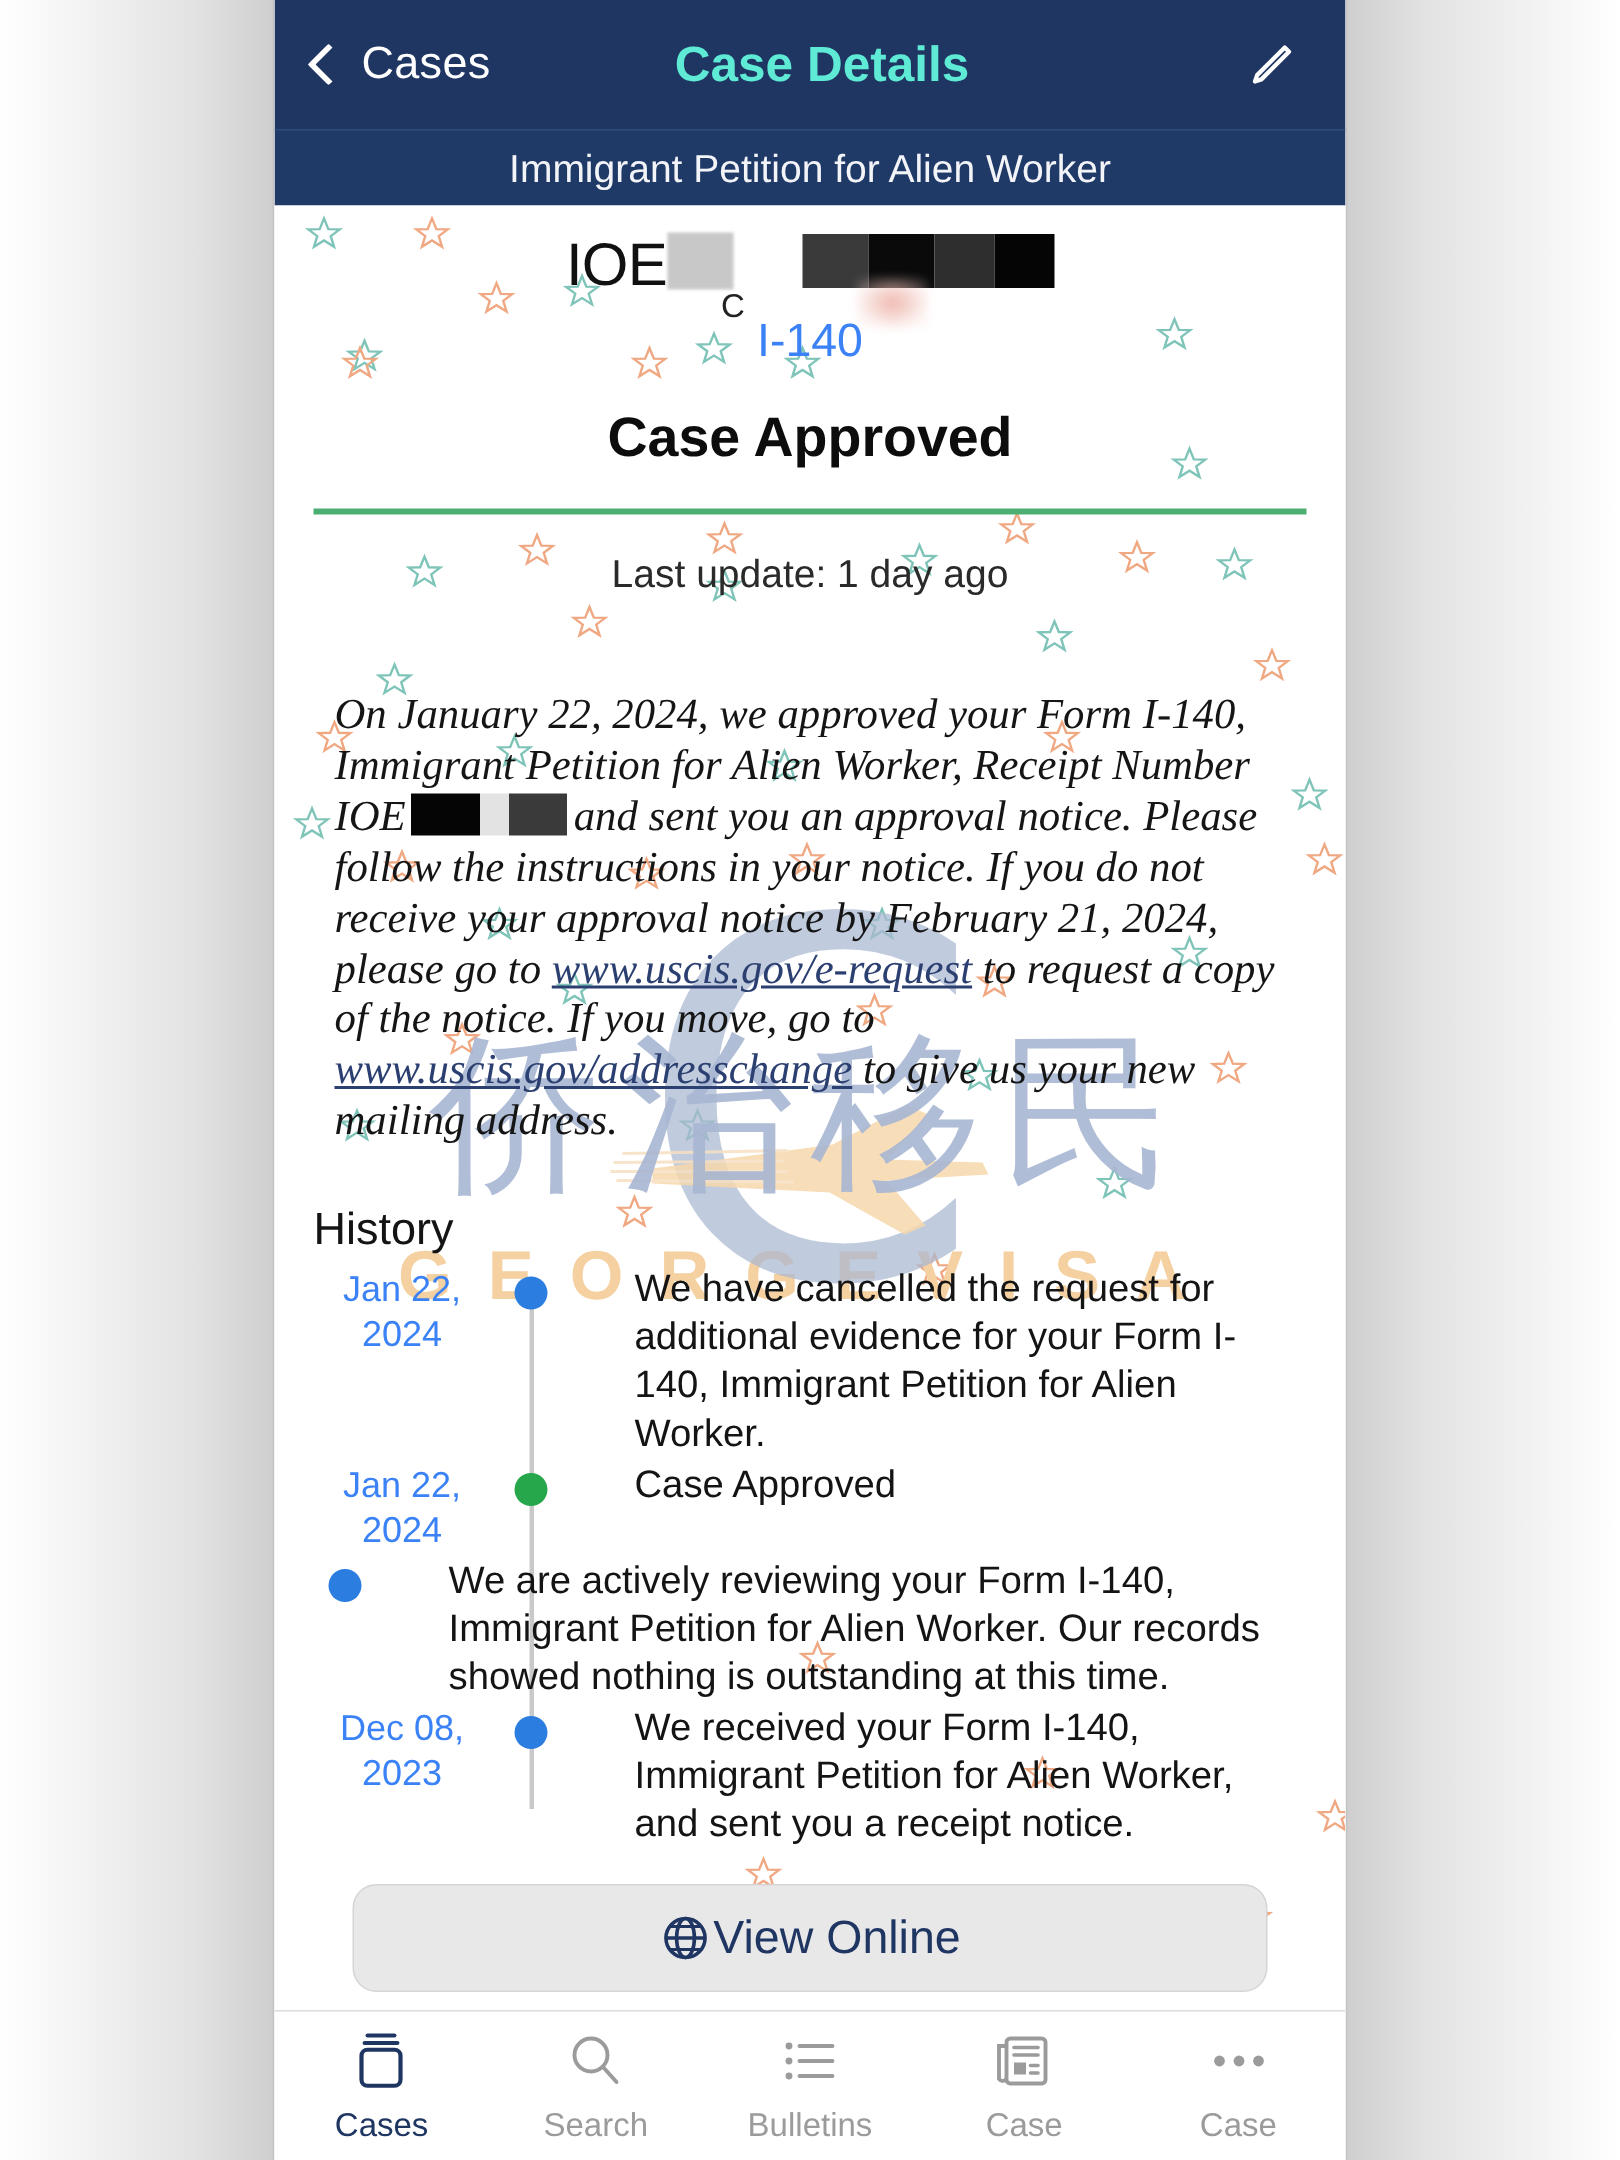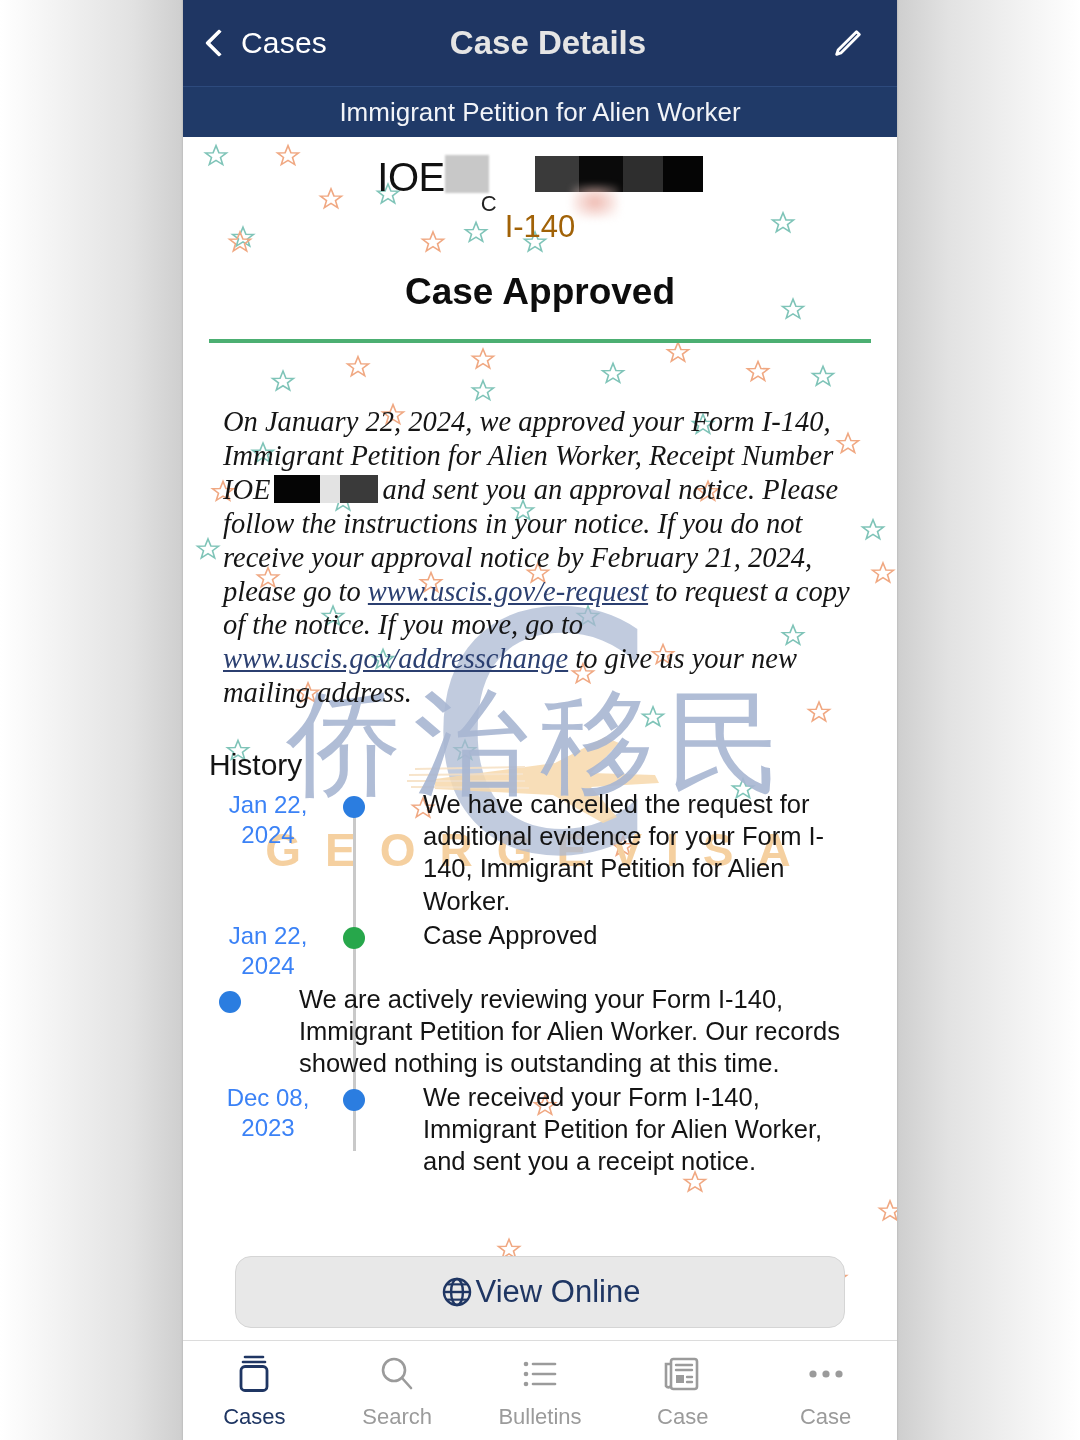--- a/index.html
+++ b/index.html
@@ -42,21 +42,21 @@
   }
   .chev {
     width:20px; height:20px;
     border-left:4px solid #fff; border-bottom:4px solid #fff;
     transform:rotate(45deg);
     border-radius:2px;
   }
   .nav-back-label { color:#ffffff; font-size:30px; letter-spacing:.2px; }
   .nav-title {
     position:absolute; left:16px; right:0; text-align:center;
-    color:#e5e5e5; font-size:33px; font-weight:bold;
+    color:#5eead4; font-size:33px; font-weight:bold;
     pointer-events:none;
   }
   .nav-edit {
     margin-left:auto; padding-right:32px; cursor:pointer;
     display:flex; align-items:center;
   }
   .pencil { width:34px; height:34px; display:block; }
 
   .subbar {
     background:#203a68;
@@ -126,21 +126,21 @@
     position:absolute; left:36px; top:36px;
     font-size:22px; color:#222;
   }
   .blush {
     position:absolute; left:126px; top:30px;
     width:48px; height:34px;
     background:radial-gradient(ellipse at center, rgba(238,182,172,.95) 0%, rgba(245,215,210,.25) 70%, rgba(255,255,255,0) 100%);
     filter:blur(3px);
   }
 
-  .form-no { font-size:31px; color:#a16207; margin-top:10px; }
+  .form-no { font-size:31px; color:#3b82f6; margin-top:10px; }
   .case-status { font-size:37px; font-weight:bold; color:#0d0d0d; margin-top:26px; }
 
   .divider {
     height:4px; background:#4caf72;
     margin:26px 26px 0 26px;
   }
   .last-update {
     text-align:center; font-size:26px; color:#2a2a2a;
     margin-top:24px;
   }
@@ -335,20 +335,21 @@
               </span>
               <span class="sub-c">C</span>
               <span class="blush"></span>
             </span>
           </div>
           <div class="form-no">I-140</div>
           <div class="case-status">Case Approved</div>
         </div>
 
         <div class="divider"></div>
+        <div class="last-update">Last update: 1 day ago</div>
 
         <div class="para">
           <span>On January 22, 2024, we approved your Form I-140, Immigrant Petition for Alien Worker, Receipt Number IOE</span><span class="inline-redact"></span><span>and sent you an approval notice. Please follow the instructions in your notice. If you do not receive your approval notice by February 21, 2024, please go to </span><a href="#">www.uscis.gov/e-request</a><span> to request a copy of the notice. If you move, go to </span><a href="#">www.uscis.gov/addresschange</a><span> to give us your new mailing address.</span>
         </div>
 
         <div class="history-title">History</div>
         <div class="timeline">
           <div class="tl-line"></div>
 
           <div class="tl-item">

